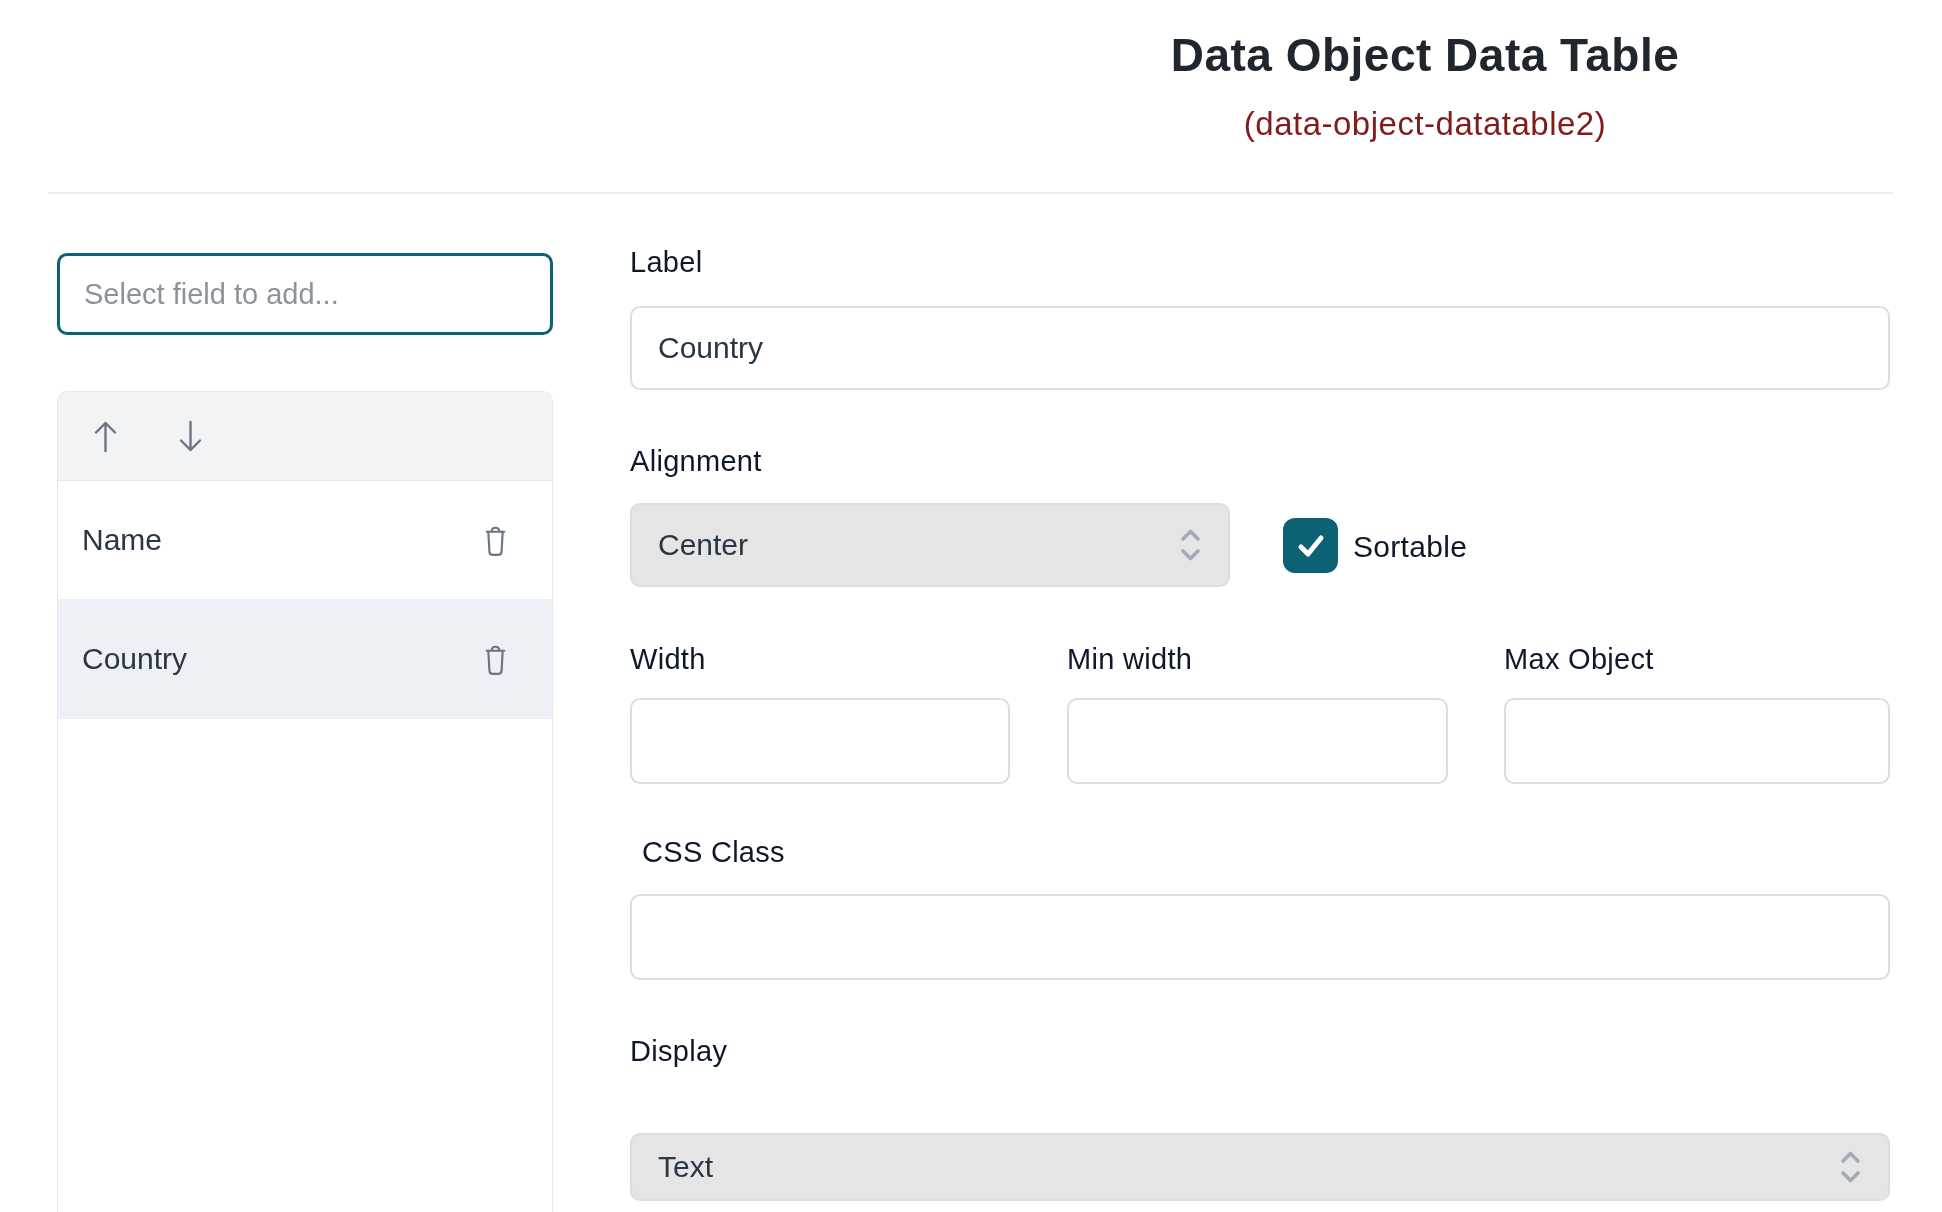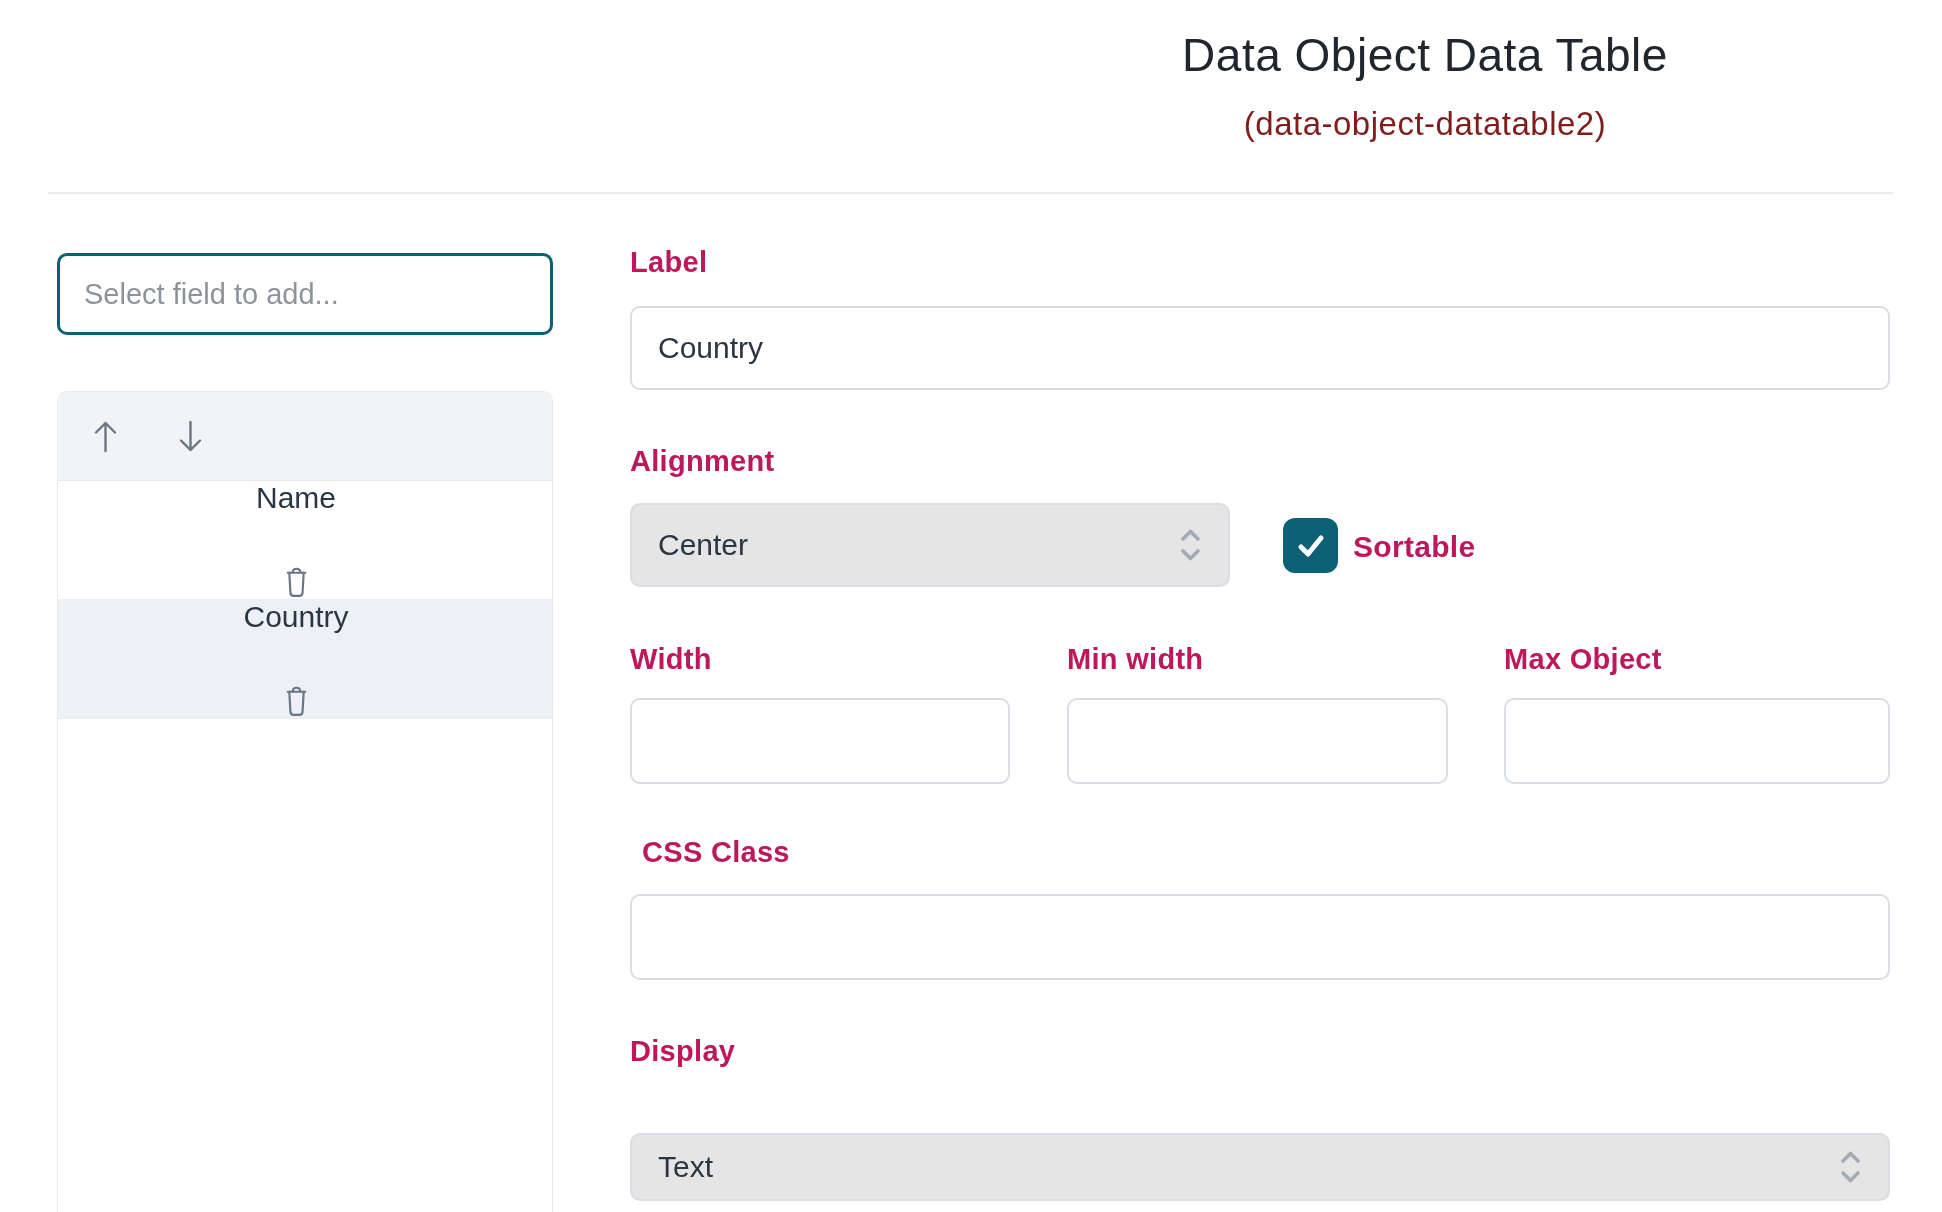--- a/index.html
+++ b/index.html
@@ -1,46 +1,46 @@
 <!DOCTYPE html>
 <html><head>
 <meta charset="utf-8">
 <style>
   html,body{margin:0;padding:0;background:#ffffff;}
   #app{position:relative;width:1942px;height:1212px;background:#fff;overflow:hidden;
        font-family:"Liberation Sans", sans-serif;color:#2b3643;}
 
   
   .page-header{position:absolute;left:970px;top:28px;width:910px;text-align:center;}
-  .page-title{font-size:46px;font-weight:400;color:#20262e;letter-spacing:.5px;line-height:1.2;}
+  .page-title{font-size:46px;font-weight:700;color:#20262e;letter-spacing:.5px;line-height:1.2;}
   .page-subtitle{font-size:33px;font-weight:400;color:#7f1d1d;letter-spacing:.5px;margin-top:22px;}
   .header-divider{position:absolute;left:48px;top:192px;width:1845px;height:2px;background:#ededee;}
 
   
   .field-picker{position:absolute;left:57px;top:253px;width:496px;height:82px;
        box-sizing:border-box;border:3px solid #0d6174;border-radius:10px;
        padding:0 24px;font-size:29px;color:#4d7c0f;outline:none;
        font-family:"Liberation Sans", sans-serif;background:#fff;}
   .field-picker::placeholder{color:#8d939a;opacity:1;}
 
   .fields-panel{position:absolute;left:57px;top:391px;width:496px;height:821px;
        box-sizing:border-box;border:1px solid #e7eaed;border-bottom:none;
        border-radius:10px 10px 0 0;background:#fff;}
   .fields-header{height:88px;background:#f2f3f5;border-radius:9px 9px 0 0;
        border-bottom:1px solid #e7eaed;display:flex;align-items:center;
        padding-left:34px;gap:58px;}
   .icon-btn{background:none;border:none;padding:0;cursor:pointer;display:flex;align-items:center;}
   .field-row{height:118px;display:flex;align-items:center;justify-content:space-between;
        padding:0 42px 0 24px;font-size:30px;color:#2b3643;border-bottom:1px solid #edeff2;
-       background:#fff;flex-direction:column;}
+       background:#fff;}
   .field-row.selected{background:#edf1f6;}
 
   
   .form{position:absolute;left:630px;top:0;width:1260px;height:1212px;}
-  .form-label{position:absolute;font-size:29px;color:#be185d;letter-spacing:.3px;white-space:nowrap;font-weight:bold;}
+  .form-label{position:absolute;font-size:29px;color:#0f172a;letter-spacing:.3px;white-space:nowrap;}
   .text-field{position:absolute;box-sizing:border-box;height:84px;border:2px solid #d8dee3;
        border-radius:10px;background:#fff;font-size:30px;color:#2b3643;padding:0 26px;
        outline:none;font-family:"Liberation Sans", sans-serif;}
   .select-box{position:absolute;box-sizing:border-box;height:84px;border:2px solid #d8dee3;
        border-radius:10px;background:#e5e5e5;display:flex;align-items:center;
        justify-content:space-between;padding:0 26px;font-size:30px;color:#2b3643;cursor:pointer;}
   .checkbox{position:absolute;width:55px;height:55px;border-radius:12px;background:#0d6174;
        display:flex;align-items:center;justify-content:center;cursor:pointer;}
   .checkbox svg{display:none;}
   .checkbox.checked svg{display:block;}

